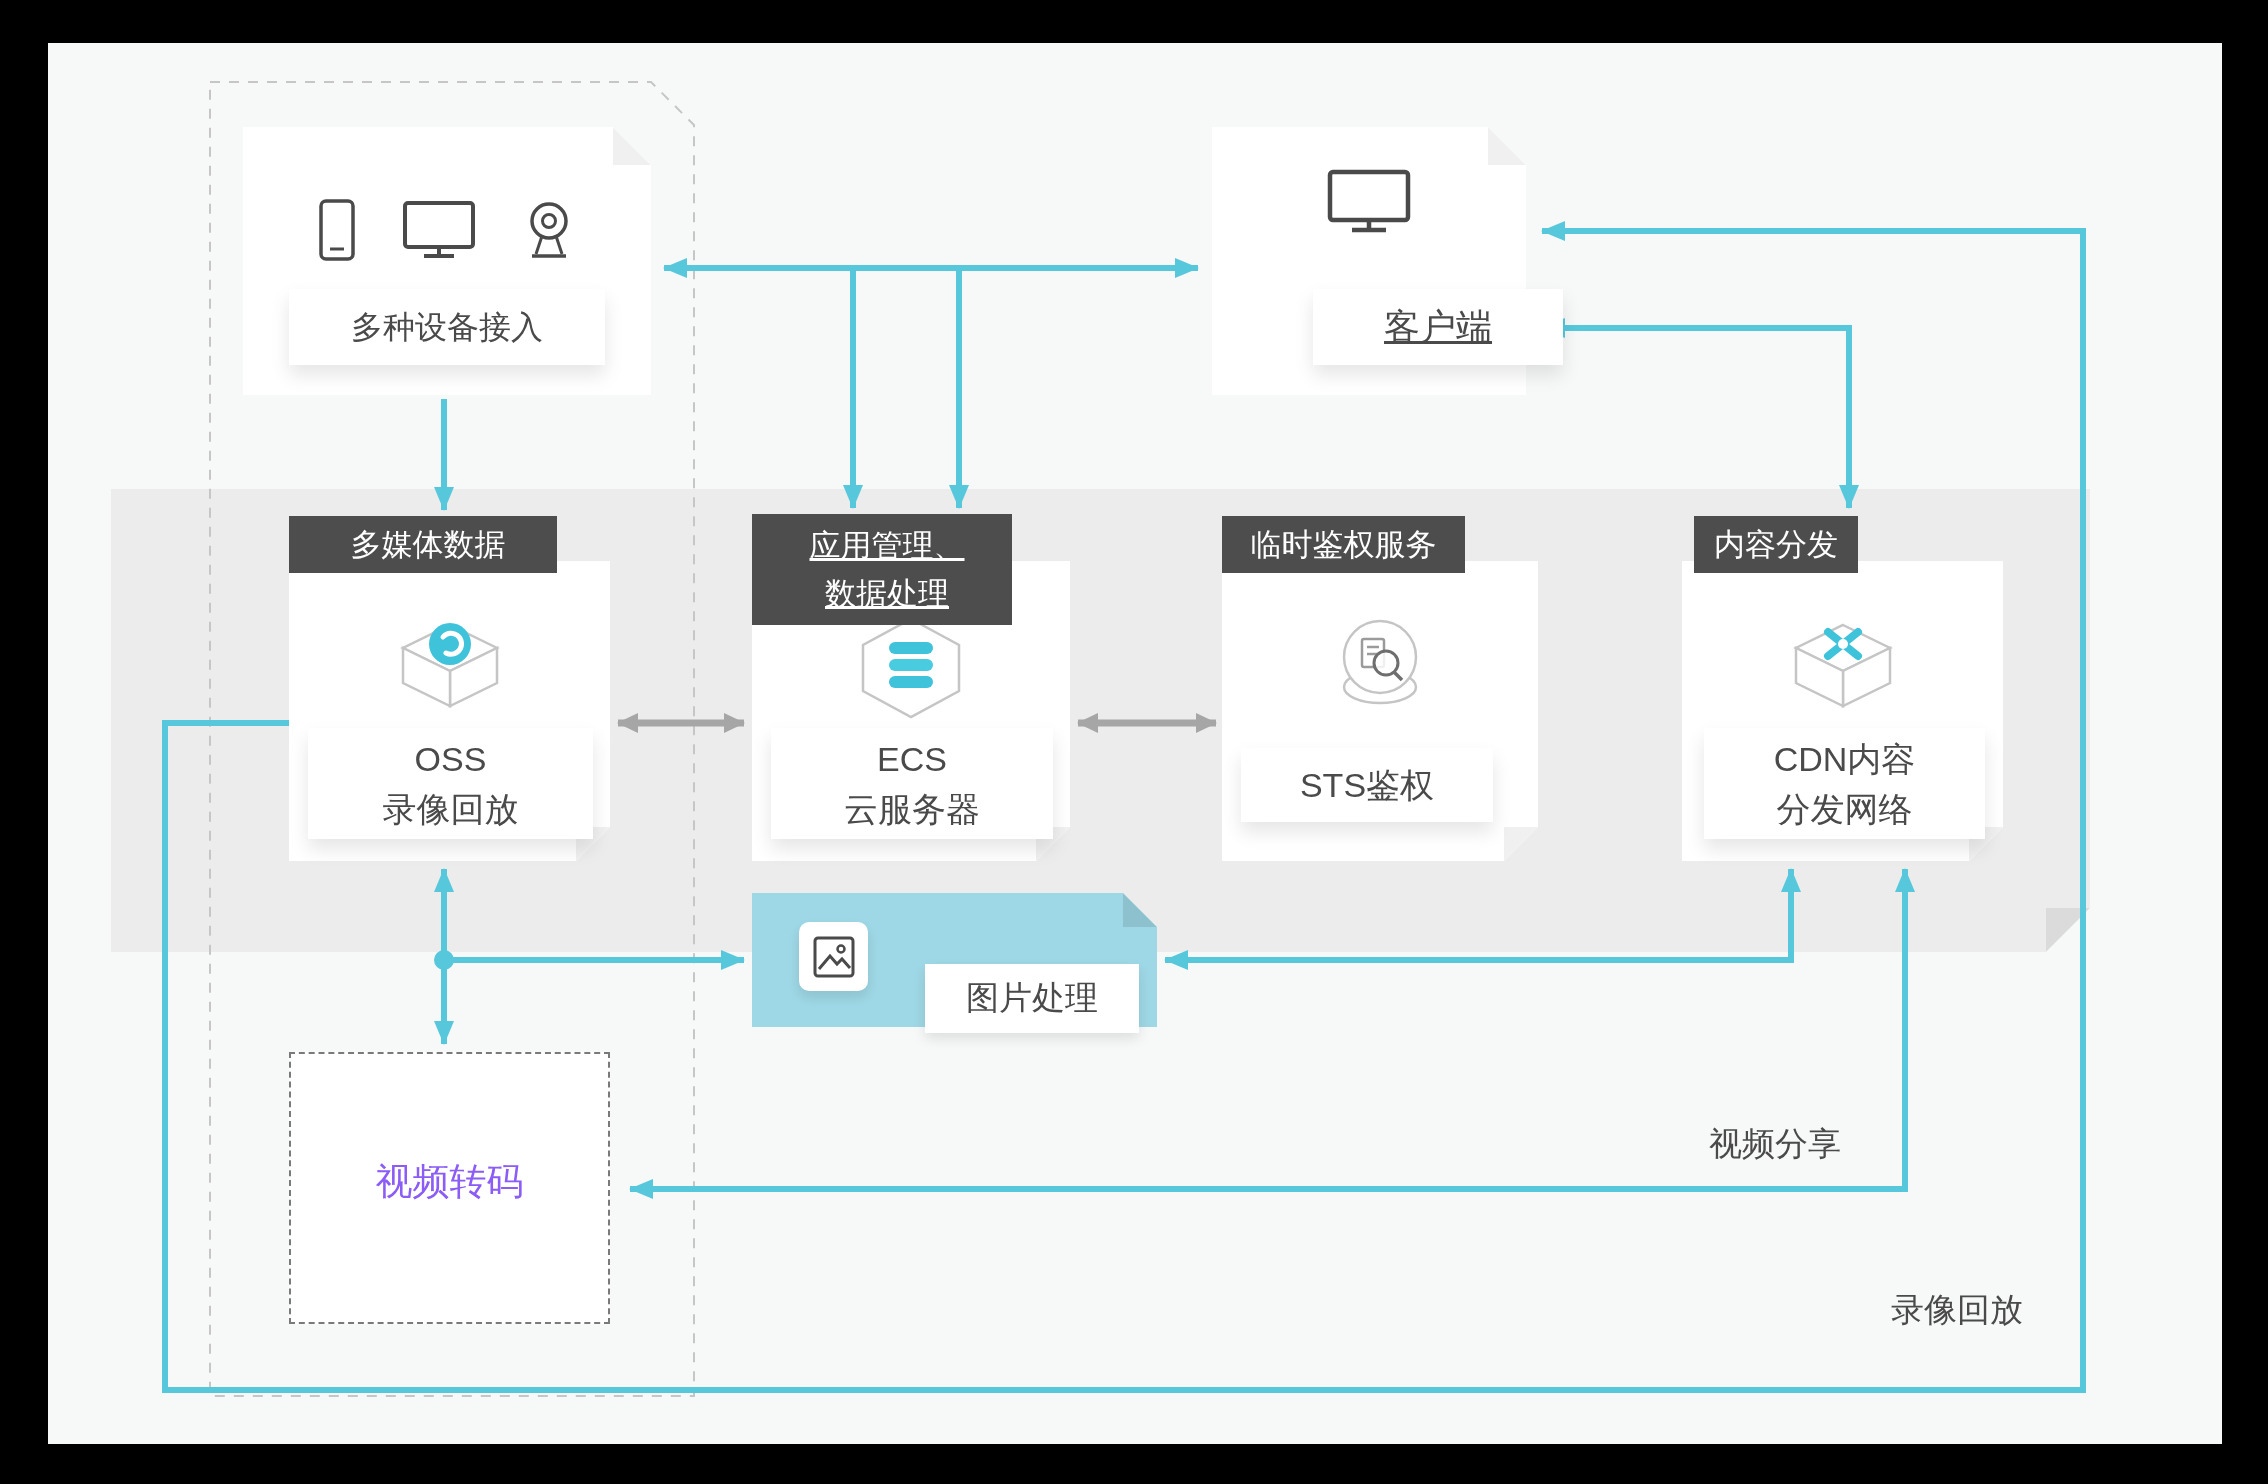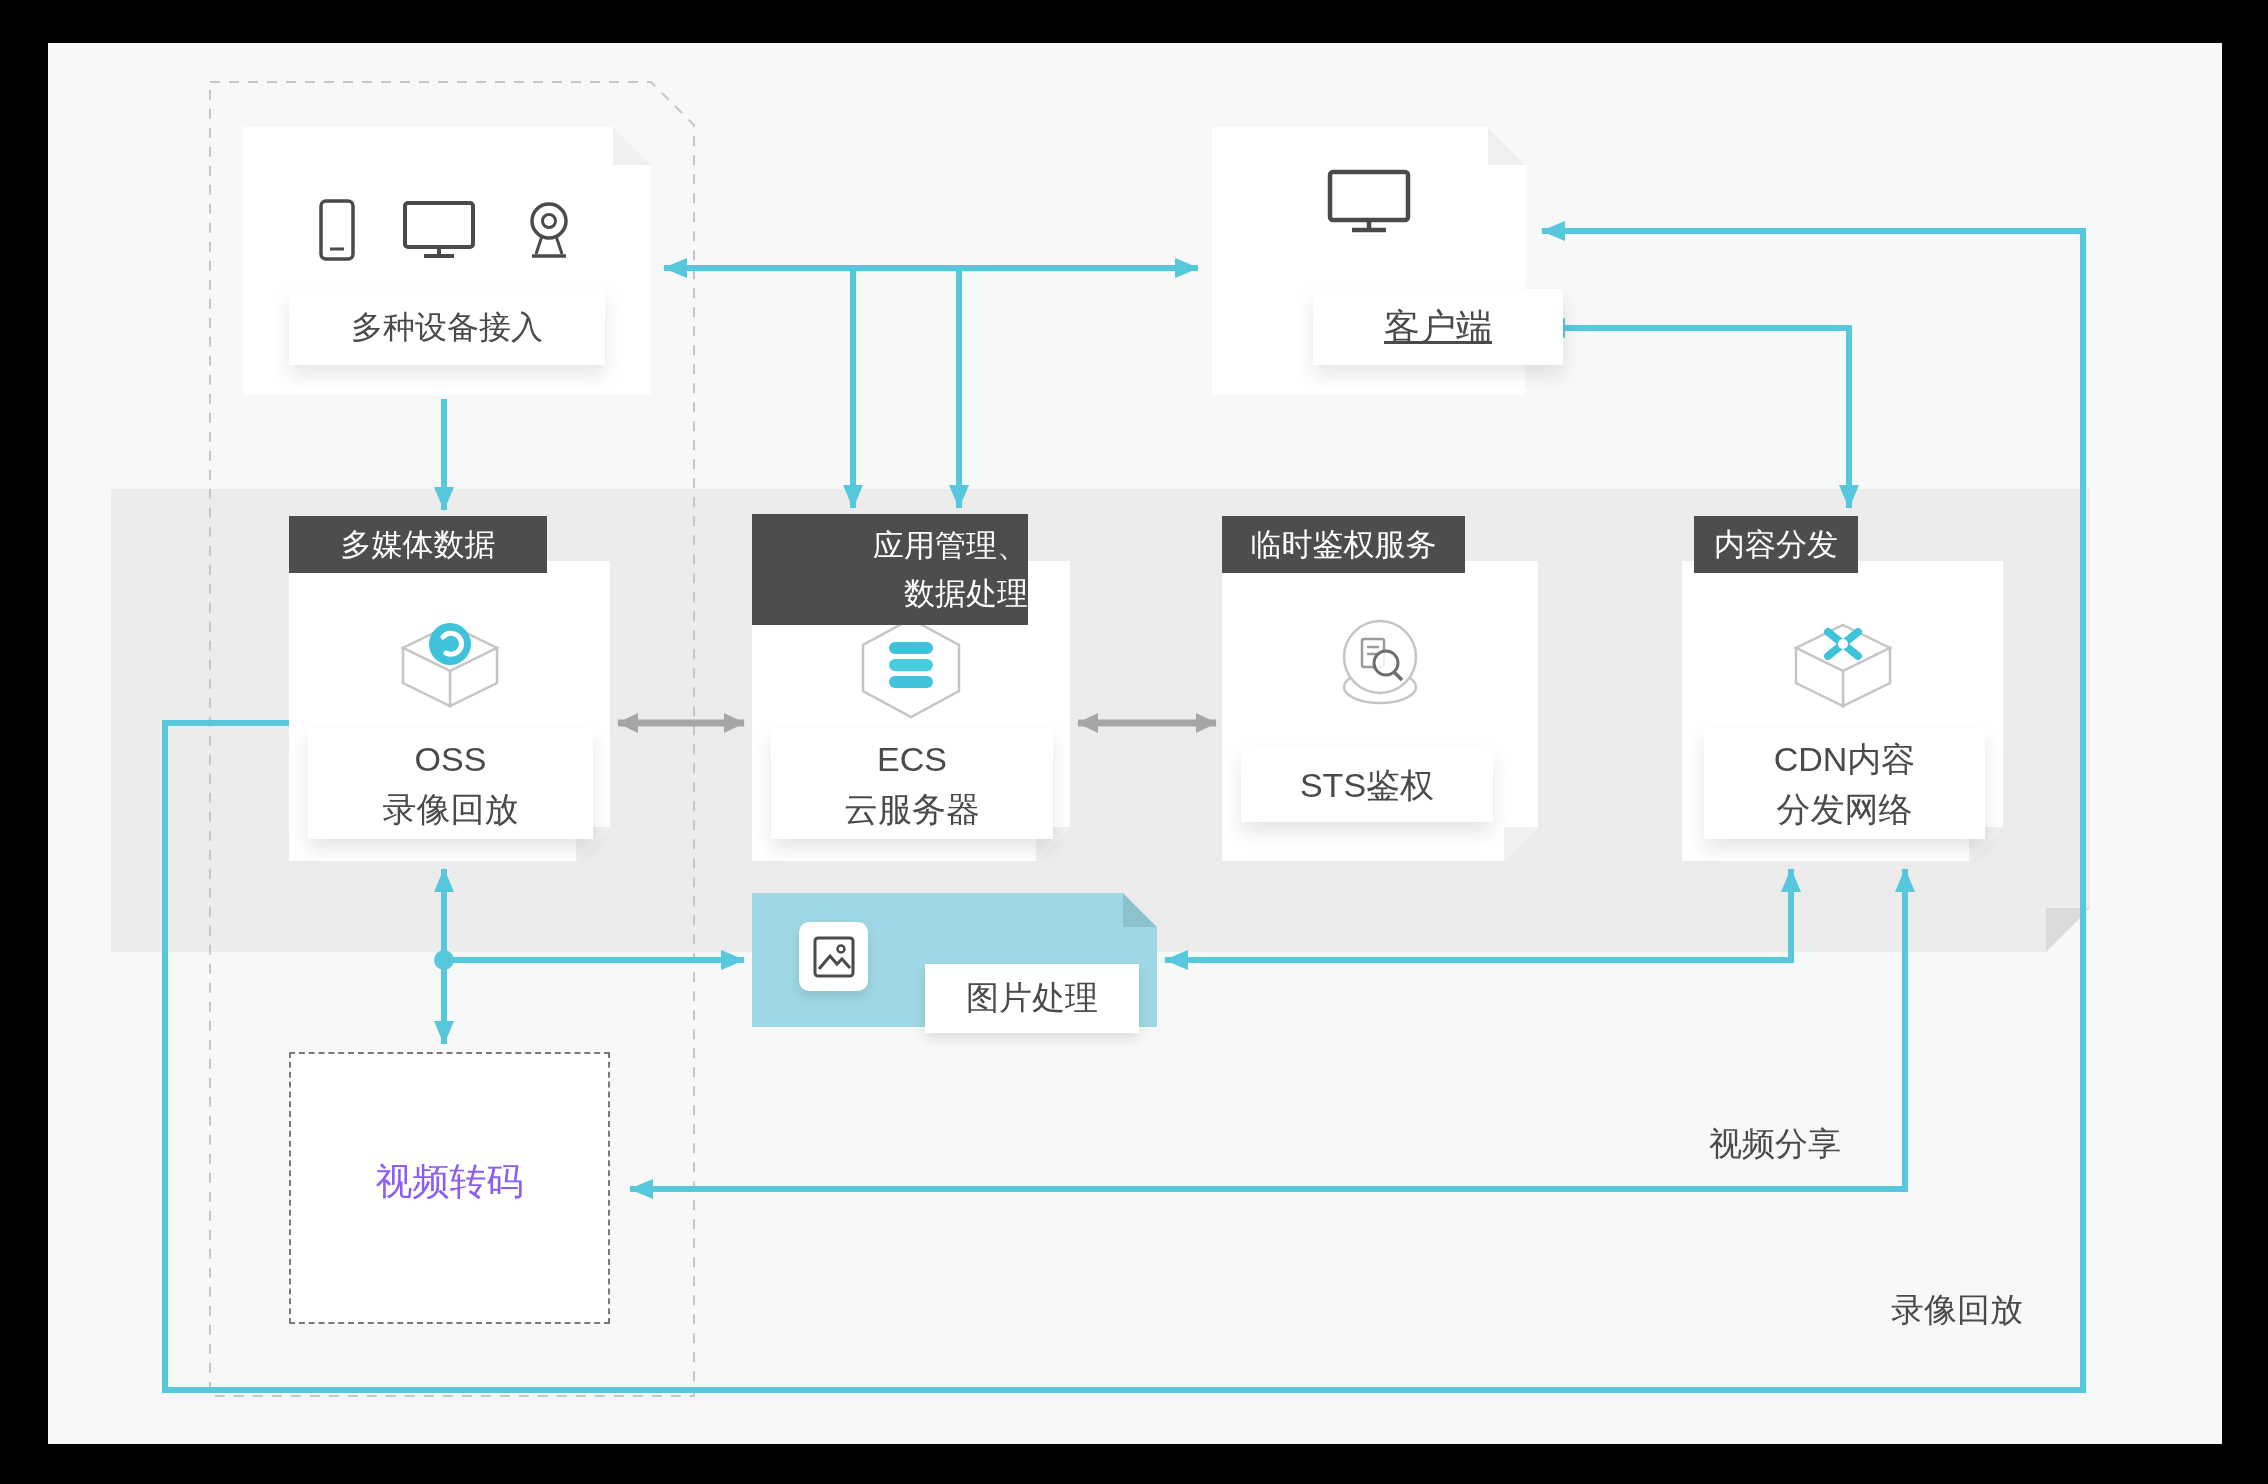--- a/index.html
+++ b/index.html
@@ -19,22 +19,22 @@
   .cut-tr{clip-path:polygon(0 0,calc(100% - 38px) 0,100% 38px,100% 100%,0 100%);}
   .cut-tr::after{content:"";position:absolute;right:0;top:0;width:0;height:0;
         border-bottom:38px solid rgba(0,0,0,0.06);border-right:38px solid transparent;}
   .cut-br{clip-path:polygon(0 0,100% 0,100% calc(100% - 34px),calc(100% - 34px) 100%,0 100%);}
   .cut-br::after{content:"";position:absolute;right:0;bottom:0;width:0;height:0;
         border-top:34px solid rgba(0,0,0,0.06);border-right:34px solid transparent;}
 
   .tag{position:absolute;z-index:5;background:#4D4D4D;color:#fff;font-size:31px;
        display:flex;align-items:center;justify-content:center;text-align:left;
        white-space:nowrap;overflow:hidden;}
-  .tag.two-line{flex-direction:column;align-items:flex-end;justify-content:center;
-       padding-left:26px;line-height:48px;}
+  .tag.two-line{flex-direction:column;align-items:center;justify-content:center;
+       padding-left:10px;line-height:48px;text-decoration:underline;}
   .titlebox{position:absolute;z-index:6;background:#fff;color:#4A4A4A;
        box-shadow:0 10px 18px rgba(0,0,0,0.10);display:flex;flex-direction:column;
        align-items:center;justify-content:center;text-align:center;font-size:34px;
        line-height:50px;white-space:nowrap;overflow:hidden;}
   .icon-wrap{position:absolute;left:0;right:0;display:flex;justify-content:center;z-index:4;}
   .dev-icons{position:absolute;left:0;right:0;top:40px;display:flex;gap:46px;
        align-items:center;justify-content:center;height:130px;}
 
   .img-card{position:absolute;left:752px;top:893px;width:405px;height:134px;background:#9ED7E5;z-index:3;
        clip-path:polygon(0 0,calc(100% - 34px) 0,100% 34px,100% 100%,0 100%);}
@@ -128,21 +128,21 @@
     <div class="icon-wrap" style="top:50px;">
       <svg width="130" height="112" viewBox="0 0 130 112">
         <path d="M65,14 L112,37 L65,60 L18,37 Z" fill="#fff" stroke="#c5c5c5" stroke-width="2.5"></path>
         <path d="M112,37 L112,72 L65,95 L65,60 Z" fill="#fff" stroke="#c5c5c5" stroke-width="2.5"></path>
         <path d="M18,37 L18,72 L65,95 L65,60 Z" fill="#fff" stroke="#c5c5c5" stroke-width="2.5"></path>
         <circle cx="65" cy="33" r="21" fill="#3EC3DB"></circle>
         <path d="M58,26 a10.5,10.5 0 1 1 3,16" fill="none" stroke="#fff" stroke-width="5" stroke-linecap="round"></path>
       </svg>
     </div>
   </div>
-  <div class="tag" style="left:289px;top:516px;width:258px;height:57px;">多媒体数据</div>
+  <div class="tag" style="left:289px;top:516px;width:258px;height:57px;padding-left:10px;">多媒体数据</div>
   <div class="titlebox" style="left:308px;top:728px;width:285px;height:111px;">
     <div>OSS</div>
     <div>录像回放</div>
   </div>
 
   <div class="card cut-br" style="left:752px;top:561px;width:318px;height:300px;">
     <div class="icon-wrap" style="top:52px;">
       <svg width="124" height="112" viewBox="0 0 124 112">
         <path d="M62,6 L110,32 L110,78 L62,104 L14,78 L14,32 Z" fill="#fff" stroke="#c5c5c5" stroke-width="2.5"></path>
         <rect x="40" y="29" width="44" height="12" rx="6" fill="#3EC3DB"></rect>

